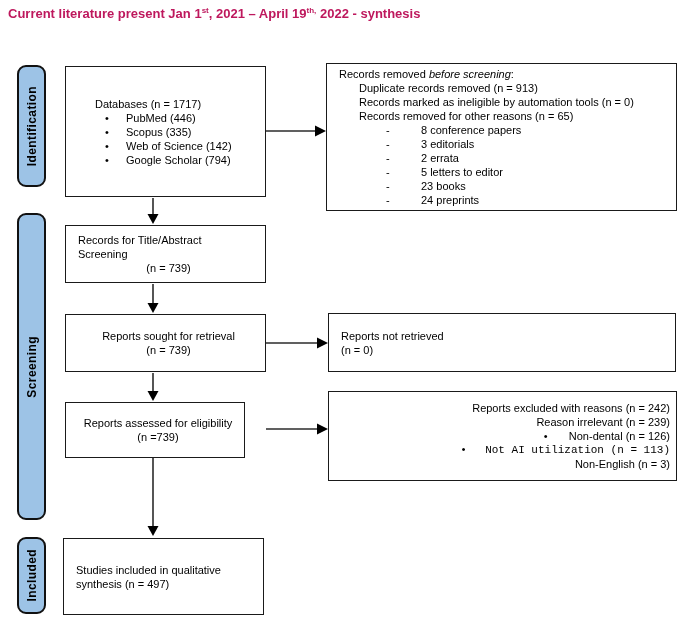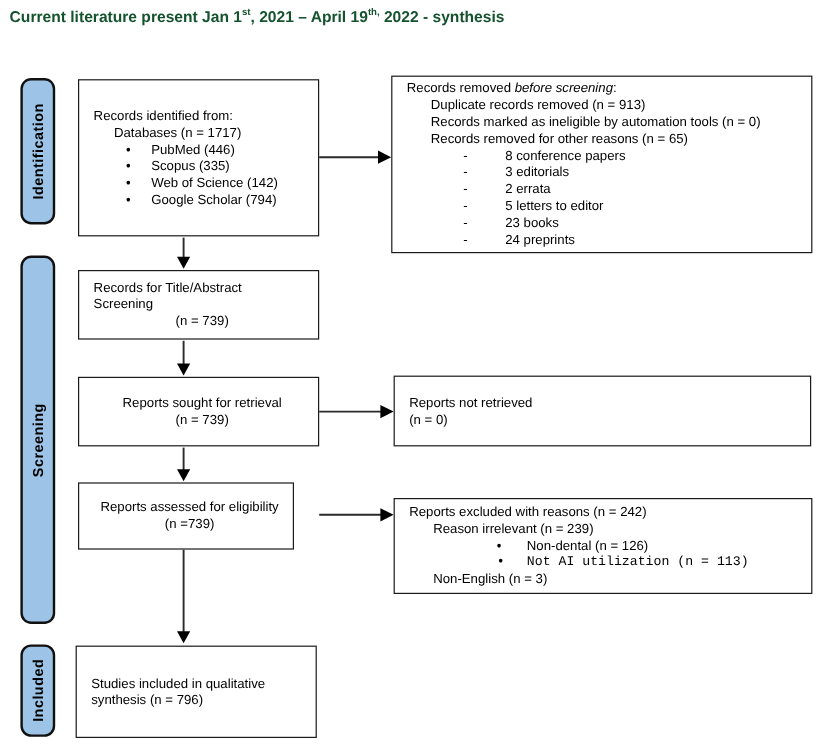--- a/index.html
+++ b/index.html
@@ -13,21 +13,21 @@
     background: #ffffff;
     overflow: hidden;
   }
 
   .title {
     position: absolute;
     left: 8px;
     top: 6px;
     font-size: 13px;
     font-weight: bold;
-    color: #14532d;
+    color: #be185d;
     white-space: nowrap;
   }
 
   .banner {
     position: absolute;
     left: 65px;
     top: 33px;
     width: 610px;
     height: 26px;
     background: #FFC000;
@@ -102,21 +102,20 @@
     <span class="vtext">Identification</span>
   </div>
   <div class="side-label" style="top:213px; height:307px;">
     <span class="vtext">Screening</span>
   </div>
   <div class="side-label" style="top:537px; height:77px;">
     <span class="vtext">Included</span>
   </div>
 
   <div class="box" style="left:65px;  top:66px;  width:201px; height:131px;">
-      <div class="line"><span>Records identified from:</span></div>
       <div class="line" style="padding-left: 17px;"><span>Databases (n = 1717)</span></div>
       <div class="line" style="padding-left: 27px;"><span class="bullet" style="width: 21px;">•</span><span>PubMed (446)</span></div>
       <div class="line" style="padding-left: 27px;"><span class="bullet" style="width: 21px;">•</span><span>Scopus (335)</span></div>
       <div class="line" style="padding-left: 27px;"><span class="bullet" style="width: 21px;">•</span><span>Web of Science (142)</span></div>
       <div class="line" style="padding-left: 27px;"><span class="bullet" style="width: 21px;">•</span><span>Google Scholar (794)</span></div>
     </div>
 
   <div class="box" style="left:326px; top:63px;  width:351px; height:148px;">
       <div class="line"><span><span>Records removed </span><span style="font-style: italic;">before screening</span><span>:</span></span></div>
       <div class="line" style="padding-left: 20px;"><span>Duplicate records removed (n = 913)</span></div>
@@ -144,31 +143,31 @@
   <div class="box" style="left:328px; top:313px; width:348px; height:59px;">
       <div class="line"><span>Reports not retrieved</span></div>
       <div class="line"><span>(n = 0)</span></div>
     </div>
 
   <div class="box" style="left:65px;  top:402px; width:180px; height:56px;">
       <div class="line" style="text-align: center;"><span>Reports assessed for eligibility</span></div>
       <div class="line" style="text-align: center;"><span>(n =739)</span></div>
     </div>
 
-  <div class="box" style="left:328px; top:415px; width:349px; height:80px;">
+  <div class="box" style="left:328px; top:391px; width:349px; height:90px;align-items:flex-end;">
       <div class="line"><span>Reports excluded with reasons (n = 242)</span></div>
       <div class="line" style="padding-left: 20px;"><span>Reason irrelevant (n = 239)</span></div>
       <div class="line" style="padding-left: 73px;"><span class="bullet" style="width: 25px;">•</span><span>Non-dental (n = 126)</span></div>
       <div class="line" style="padding-left: 73px; font-family: Liberation Mono, monospace;"><span class="bullet" style="width: 25px;">•</span><span>Not AI utilization (n = 113)</span></div>
       <div class="line" style="padding-left: 20px;"><span>Non-English (n = 3)</span></div>
     </div>
 
   <div class="box" style="left:63px;  top:538px; width:201px; height:77px;">
       <div class="line"><span>Studies included in qualitative</span></div>
-      <div class="line"><span>synthesis (n = 796)</span></div>
+      <div class="line"><span>synthesis (n = 497)</span></div>
     </div>
 
   <svg class="arrows" viewBox="0 0 688 625" xmlns="http://www.w3.org/2000/svg">
     <g stroke="#2b2b2b" stroke-width="1.6" fill="none">
       <line x1="266" y1="131" x2="317" y2="131"></line>
       <line x1="153" y1="198" x2="153" y2="216"></line>
       <line x1="153" y1="284" x2="153" y2="305"></line>
       <line x1="266" y1="343" x2="319" y2="343"></line>
       <line x1="153" y1="373" x2="153" y2="393"></line>
       <line x1="266" y1="429" x2="319" y2="429"></line>

